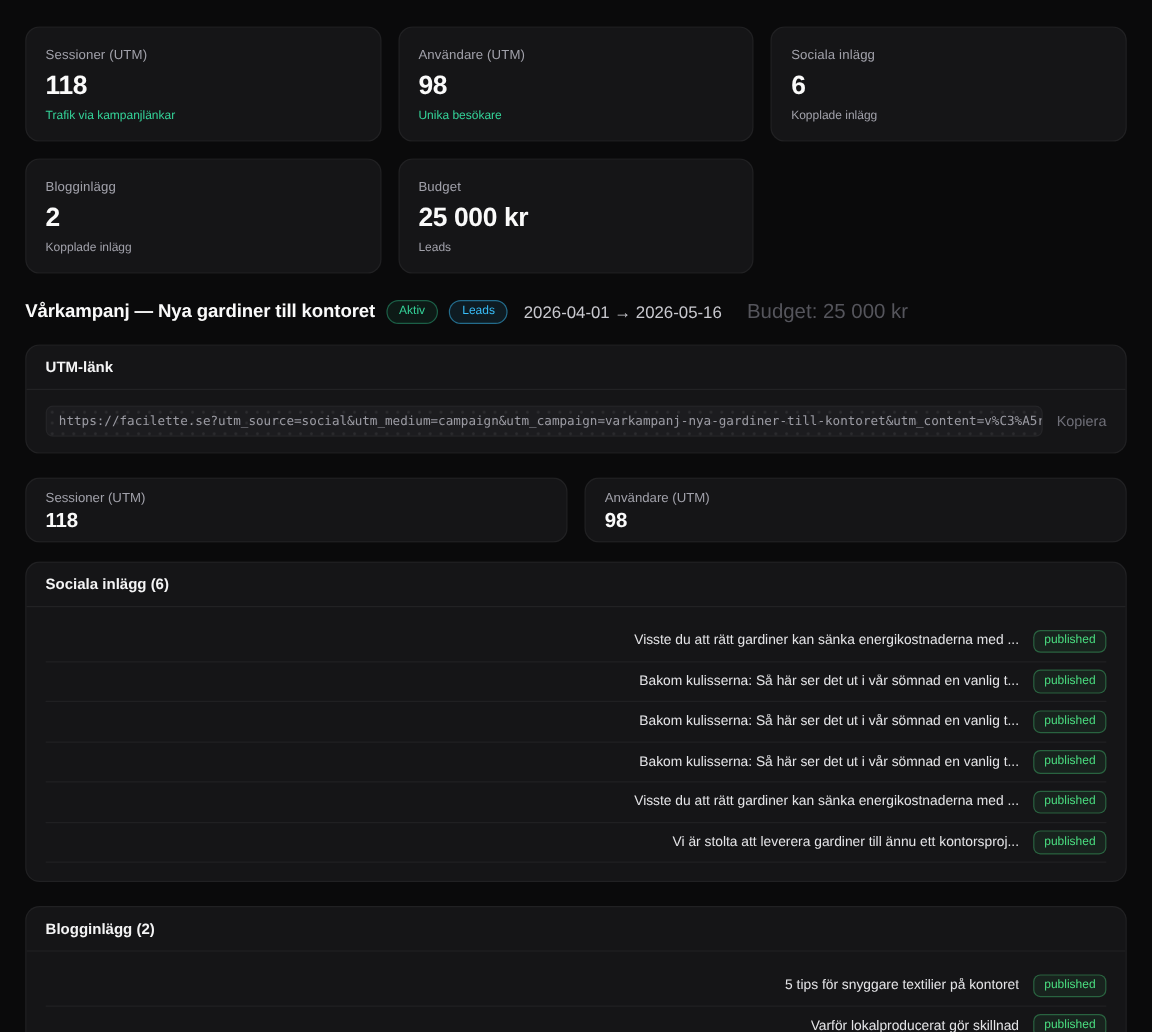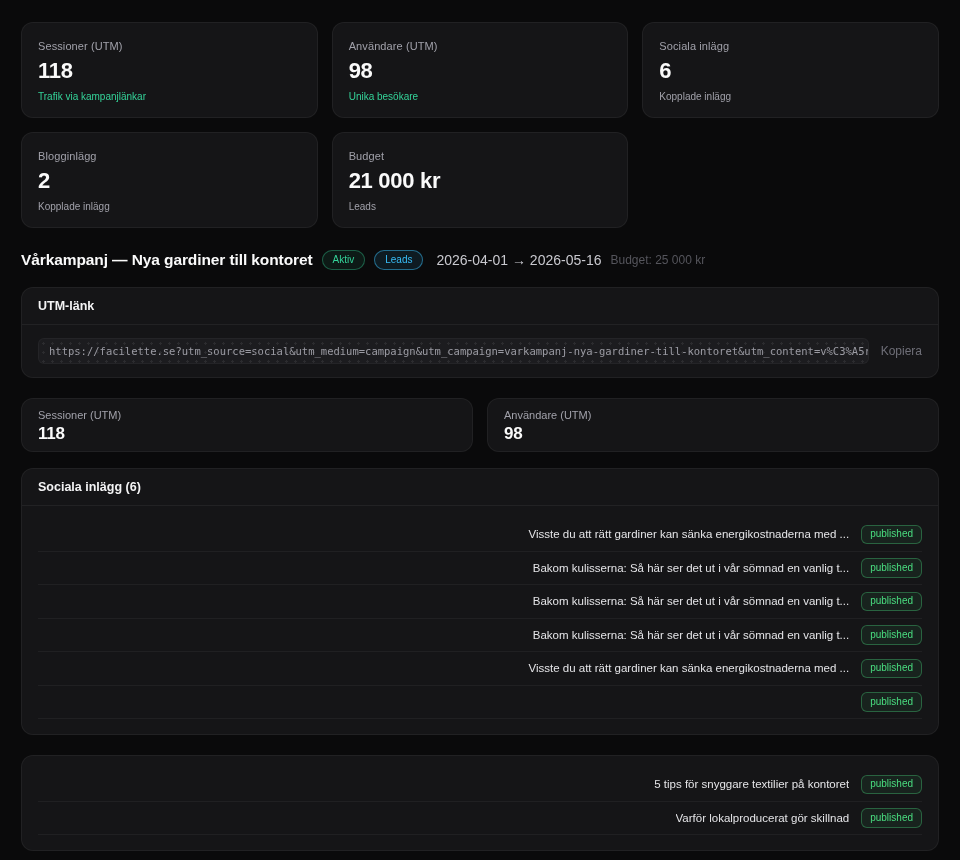--- a/index.html
+++ b/index.html
@@ -38,21 +38,21 @@
   .stat-sub{font-size:10px;color:var(--text-dim);margin-top:7px;}
   .stat-sub.green{color:var(--accent-green);}
 
   
   .campaign-header{display:flex;align-items:center;gap:9px;margin:22px 0 17px;}
   .campaign-title{font-size:15.5px;font-weight:700;color:#fafafa;letter-spacing:-0.1px;}
   .badge{font-size:10px;font-weight:400;border-radius:999px;padding:3px 10px;line-height:1.2;}
   .badge-green{color:var(--accent-green);background:rgba(52,211,153,0.08);border:1px solid rgba(52,211,153,0.38);}
   .badge-blue{color:var(--accent-blue);background:rgba(56,189,248,0.10);border:1px solid rgba(56,189,248,0.5);}
   .dates{font-size:14px;color:#c9c9cf;margin-left:4px;}
-  .budget-note{font-size:12px;color:var(--text-faint);}
+  .budget-note{font-size:17px;color:var(--text-faint);margin-left:12px;}
 
   
   .panel{
     background:var(--card-bg);
     border:1px solid var(--card-border);
     border-radius:12px;
     margin-bottom:20px;
     overflow:hidden;
   }
   .panel-header{
@@ -132,21 +132,21 @@
       <div class="stat-value">6</div>
       <div class="stat-sub">Kopplade inlägg</div>
     </div>
     <div class="stat-card">
       <div class="stat-label">Blogginlägg</div>
       <div class="stat-value">2</div>
       <div class="stat-sub">Kopplade inlägg</div>
     </div>
     <div class="stat-card">
       <div class="stat-label">Budget</div>
-      <div class="stat-value">21 000 kr</div>
+      <div class="stat-value">25 000 kr</div>
       <div class="stat-sub">Leads</div>
     </div>
   </div>
 
   <div class="campaign-header">
     <h1 class="campaign-title">Vårkampanj — Nya gardiner till kontoret</h1>
     <span class="badge badge-green">Aktiv</span>
     <span class="badge badge-blue">Leads</span>
     <span class="dates">2026-04-01 → 2026-05-16</span>
     <span class="budget-note">Budget: 25 000 kr</span>
@@ -188,26 +188,28 @@
       </div>
       <div class="row">
         <span class="row-title">Bakom kulisserna: Så här ser det ut i vår sömnad en vanlig t...</span>
         <span class="status-pill">published</span>
       </div>
       <div class="row">
         <span class="row-title">Visste du att rätt gardiner kan sänka energikostnaderna med ...</span>
         <span class="status-pill">published</span>
       </div>
       <div class="row">
+        <span class="row-title">Vi är stolta att leverera gardiner till ännu ett kontorsproj...</span>
         <span class="status-pill">published</span>
       </div>
     </div>
   </section>
 
   <section class="panel">
+    <div class="panel-header">Blogginlägg (2)</div>
     <div class="list">
       <div class="row">
         <span class="row-title">5 tips för snyggare textilier på kontoret</span>
         <span class="status-pill">published</span>
       </div>
       <div class="row">
         <span class="row-title">Varför lokalproducerat gör skillnad</span>
         <span class="status-pill">published</span>
       </div>
     </div>

